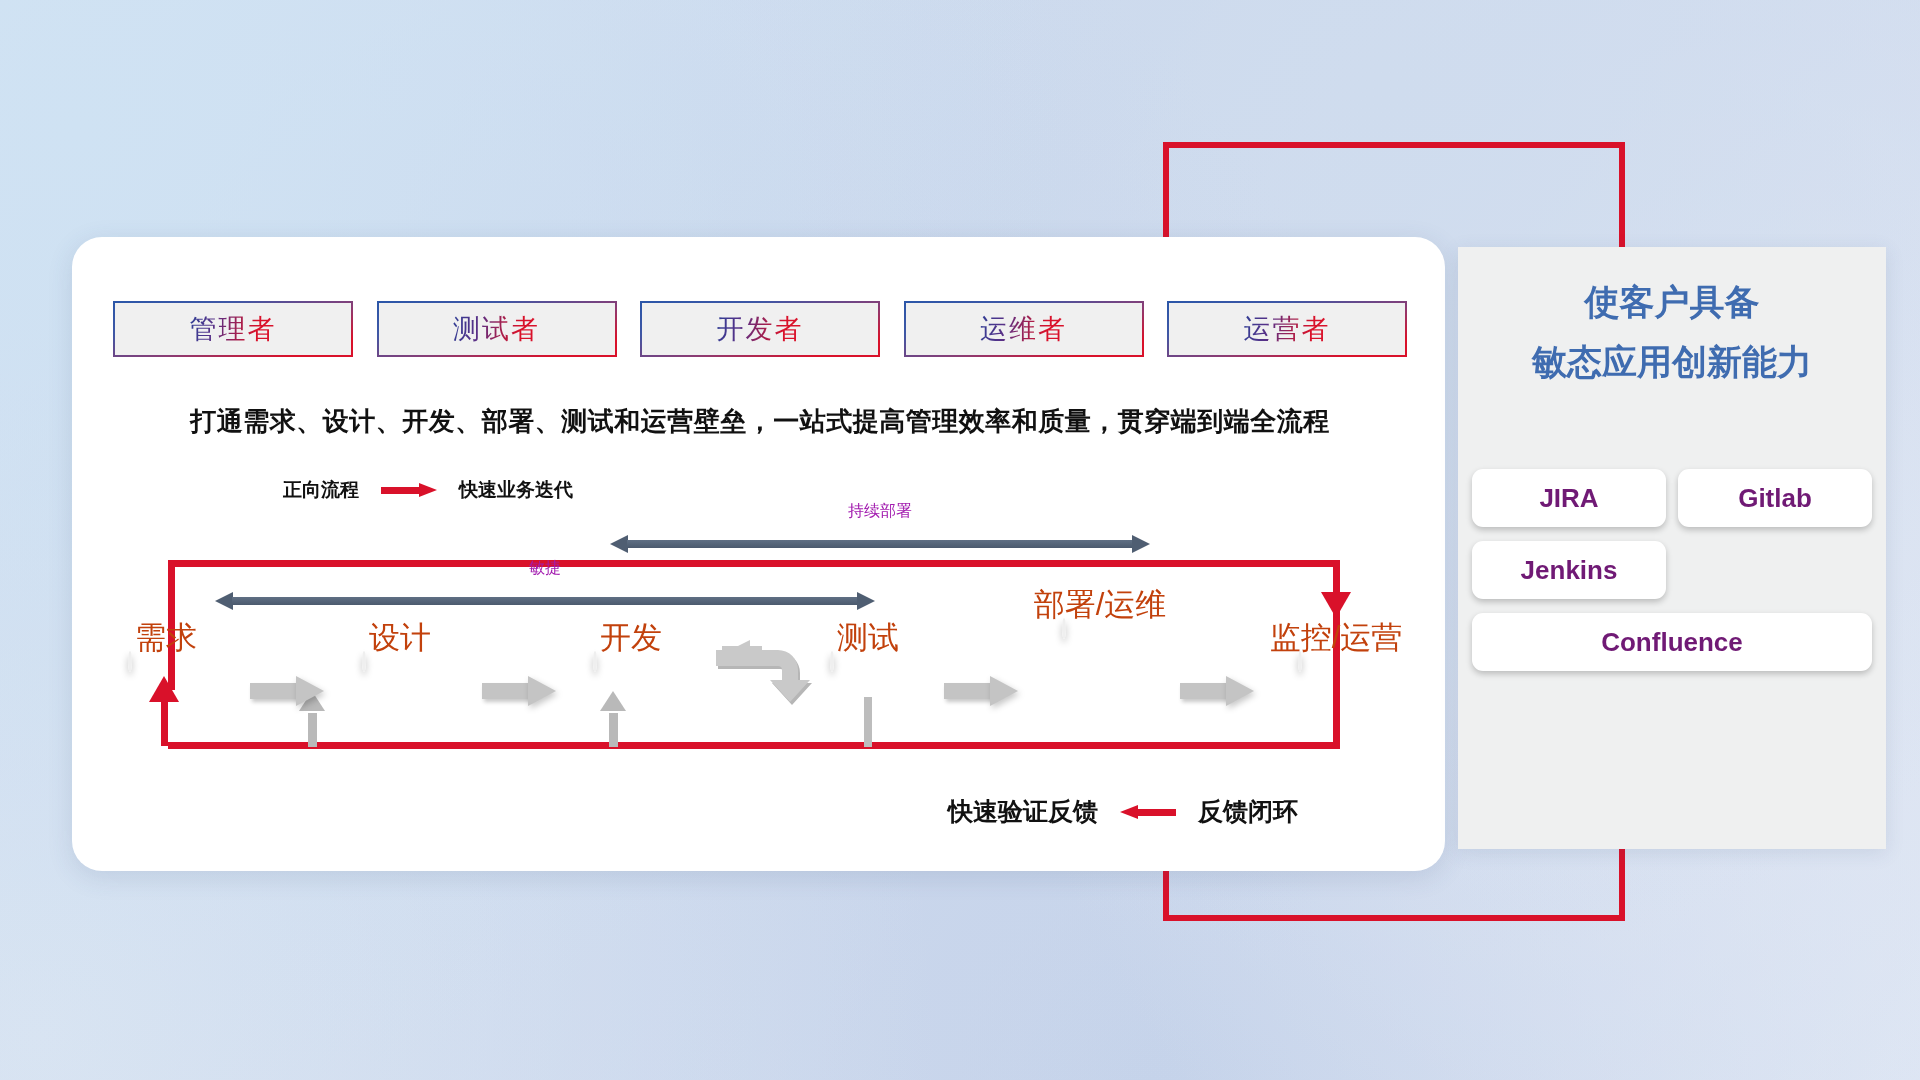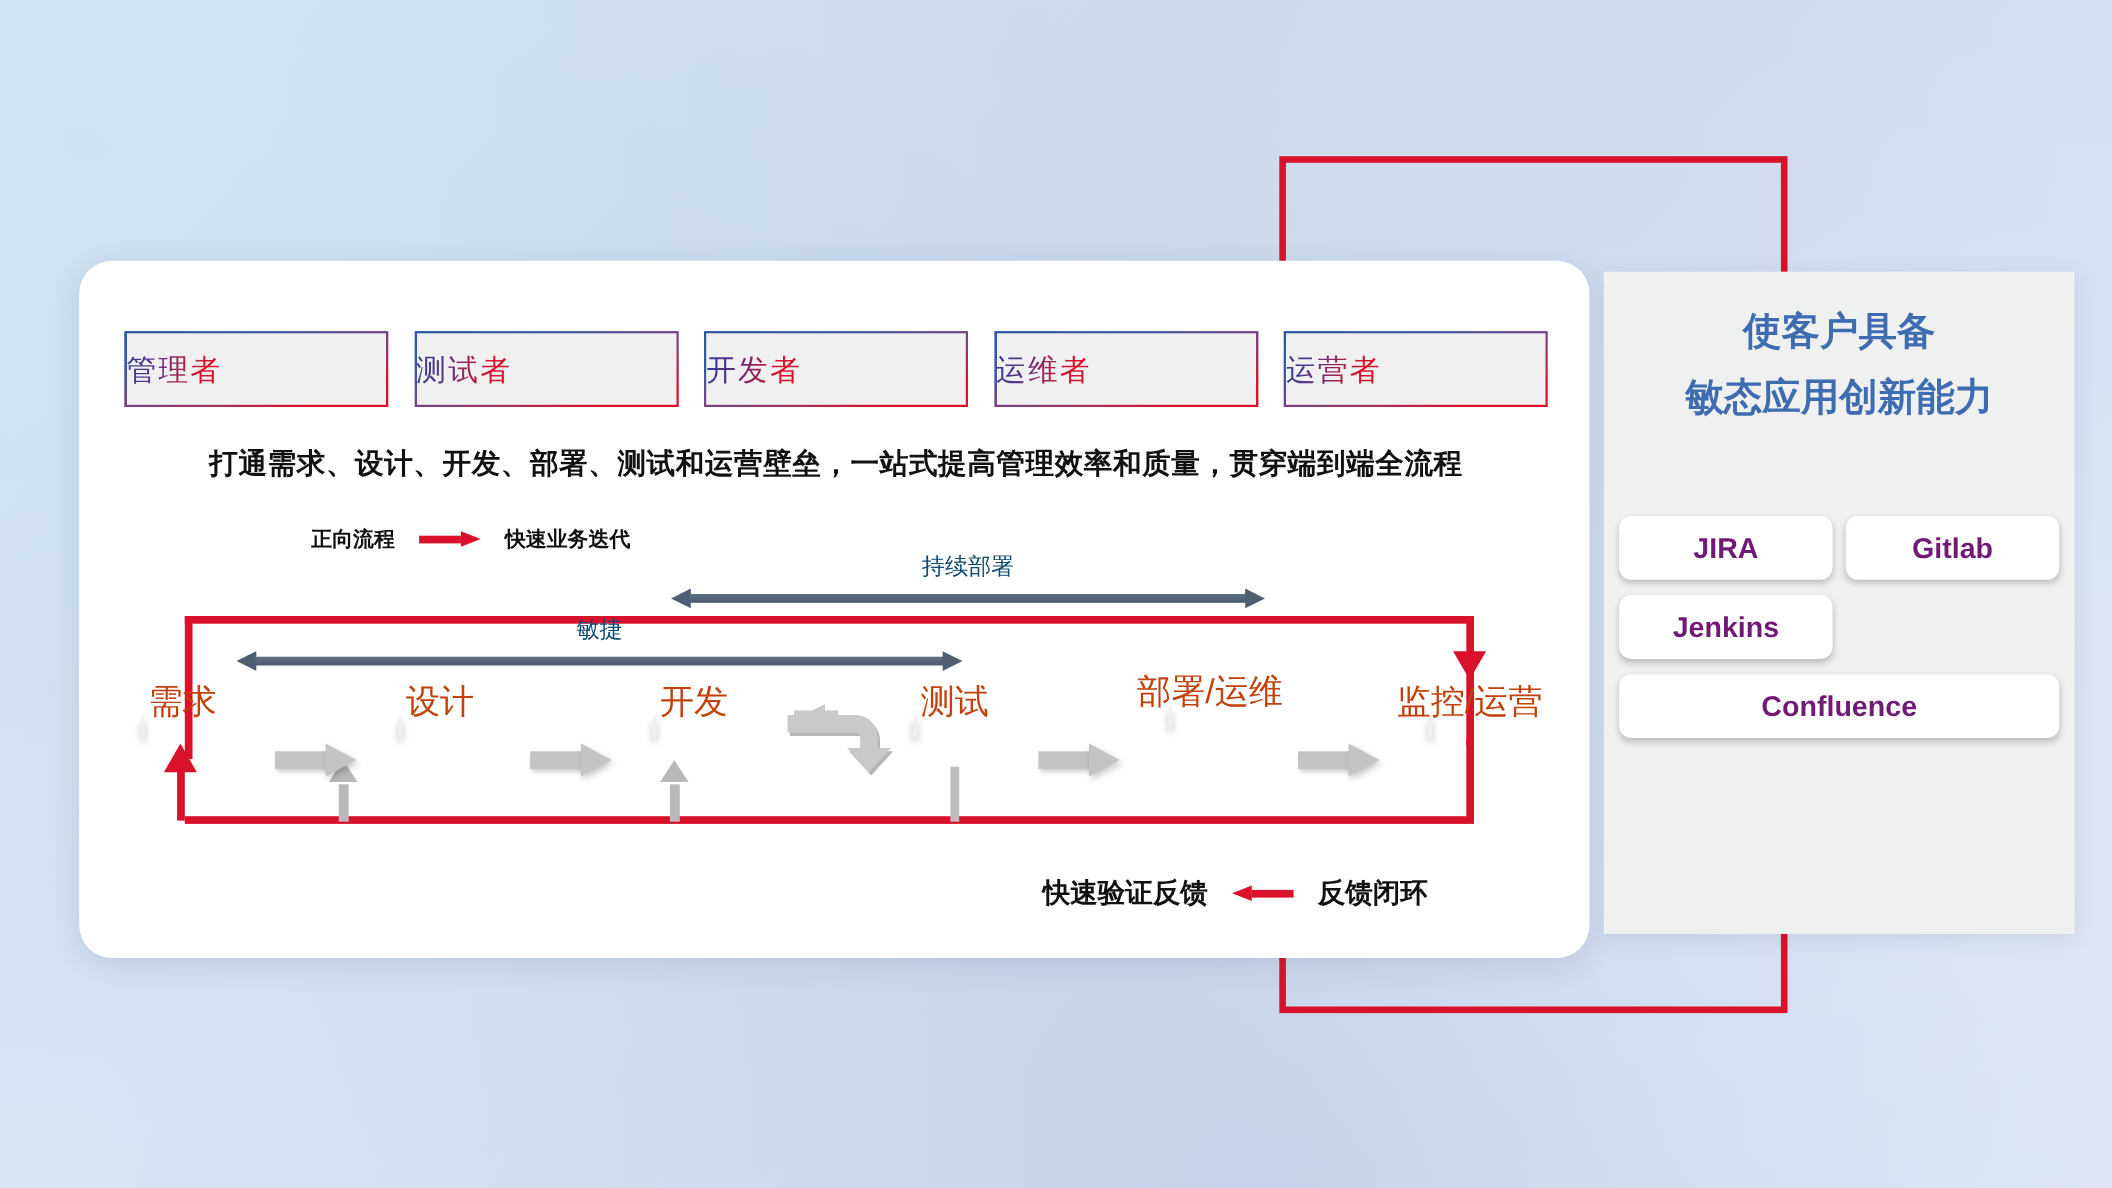--- a/index.html
+++ b/index.html
@@ -34,23 +34,23 @@
     box-shadow:0 6px 26px rgba(60,80,120,.14);
     z-index:3;
   }
 
   
   .roles{
     position:absolute;left:113px;top:301px;width:1294px;height:72px;
     display:flex;justify-content:space-between;z-index:6;
   }
   .role-box{
-    width:240px;height:69px;box-sizing:border-box;
+    width:240px;height:56px;box-sizing:border-box;
     background:#f0f0f0;
-    display:flex;align-items:center;
+    display:flex;align-items:center;justify-content:center;
     position:relative;
     border:2px solid transparent;
     background-image:
        linear-gradient(#f0f0f0,#f0f0f0),
        linear-gradient(165deg,#2b56a8 0%,#3f57a5 28%,#8a3c74 58%,#d9112a 85%,#d9112a 100%);
     background-origin:border-box;
     background-clip:padding-box,border-box;
   }
   .role-txt{
     font-size:27px;font-weight:400;letter-spacing:2px;
@@ -94,21 +94,21 @@
   .arrow-red-left::after{
     content:"";position:absolute;left:0;top:0;width:0;height:0;
     border-top:7px solid transparent;border-bottom:7px solid transparent;
     border-right:18px solid #d9112a;
   }
 
   
   .span{position:absolute;z-index:6;}
   .span .slabel{
     position:absolute;left:0;width:100%;text-align:center;top:-34px;
-    font-size:21px;color:#0c4a6e;font-weight:400;
+    font-size:16px;color:#a21caf;font-weight:400;
   }
   .dbl{position:relative;height:18px;width:100%;}
   .dbl .shaft{
     position:absolute;left:17px;right:17px;top:5px;height:8px;
     background:linear-gradient(180deg,#5f6f84 0%,#4b5a6e 100%);
   }
   .dbl .hl,.dbl .hr{
     position:absolute;top:0;width:0;height:0;
     border-top:9px solid transparent;border-bottom:9px solid transparent;
   }
@@ -326,21 +326,21 @@
 
     <div class="node" style="left:830px;top:653px;">
       <span class="nlabel">测试</span>
       <span class="bubble"></span>
     </div>
     <div class="gar" style="left:944px;top:676px;">
       <span class="gshaft"></span>
       <span class="ghead"></span>
     </div>
 
-    <div class="node" style="left:1062px;top:644px;">
+    <div class="node" style="left:1062px;top:620px;">
       <span class="nlabel">部署/运维</span>
       <span class="bubble"></span>
     </div>
     <div class="gar" style="left:1180px;top:676px;">
       <span class="gshaft"></span>
       <span class="ghead"></span>
     </div>
 
     <div class="node" style="left:1298px;top:653px;">
       <span class="nlabel">监控/运营</span>

